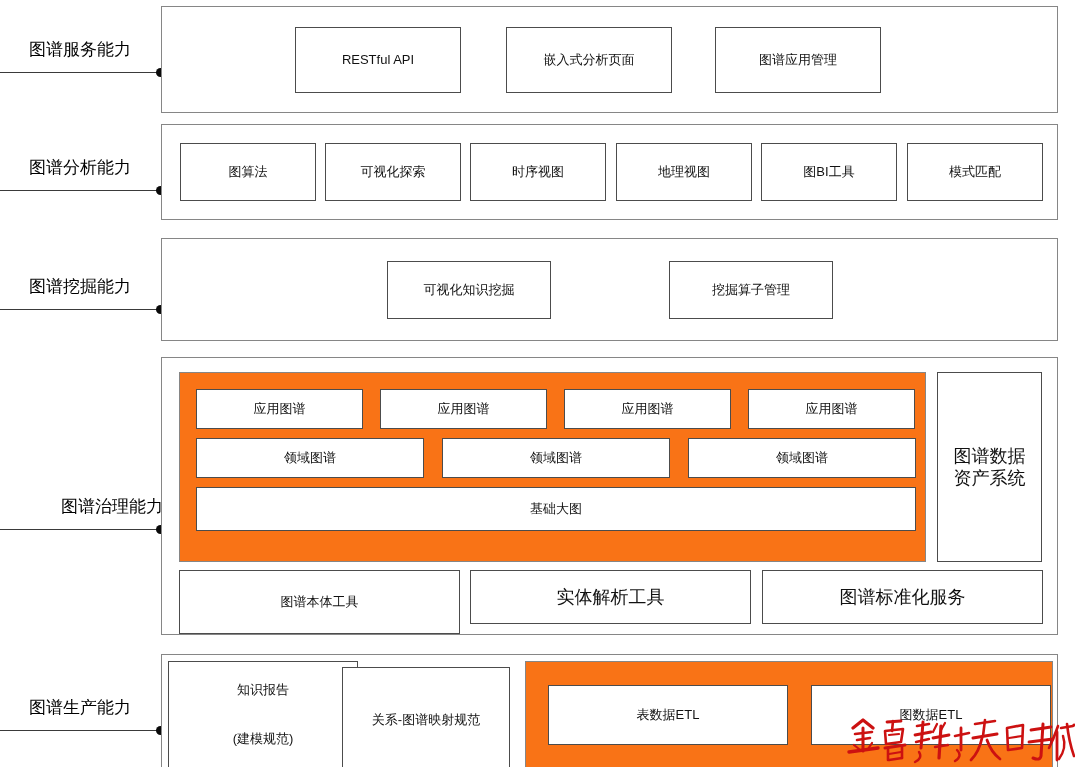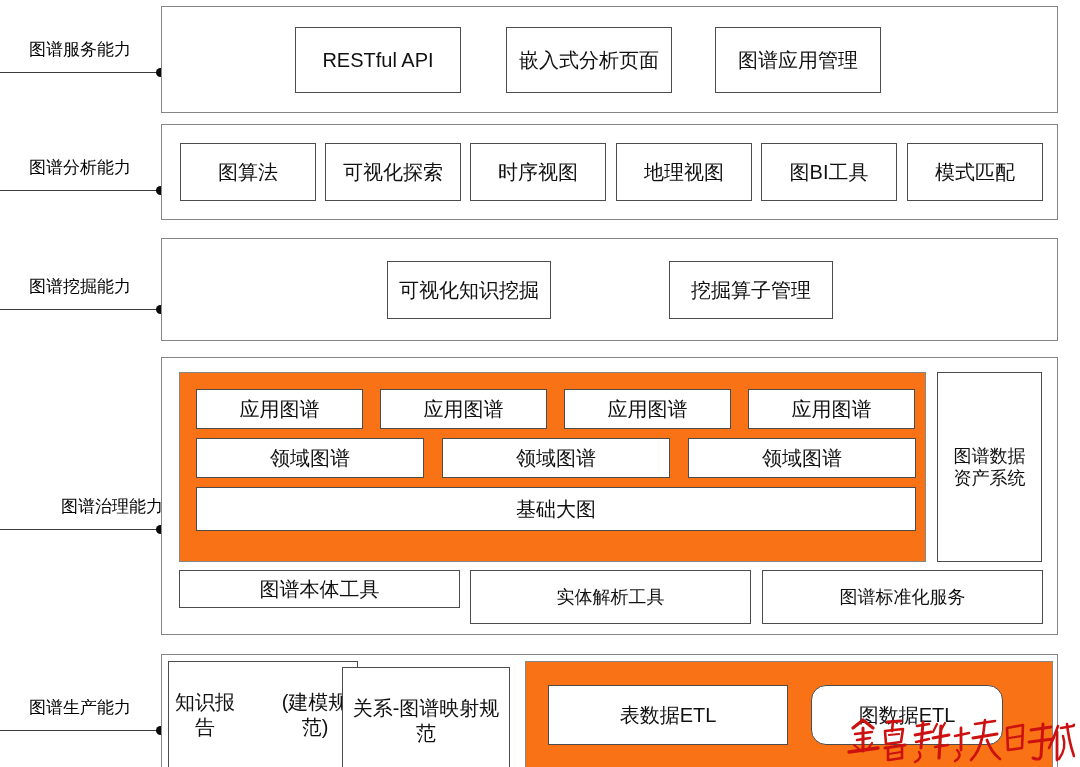--- a/index.html
+++ b/index.html
@@ -57,21 +57,21 @@
   }
 
   .box {
     box-sizing: border-box;
     border: 1.6px solid #7b7b7b;
     background: #ffffff;
     display: flex;
     align-items: center;
     justify-content: center;
     text-align: center;
-    font-size: 20px;
+    font-size: 13px;
     line-height: 1.25;
     color: #111111;
   }
   .box.dark { border-color: #4c4c4c; }
 
   
   .abs { position: absolute; }
 
   
   .inner-frame {
@@ -152,41 +152,41 @@
       <div class="box dark abs" style="left:508px; top:65px; width:228px; height:40px;">领域图谱</div>
 
       <div class="box dark abs" style="left:16px; top:114px; width:720px; height:44px;">基础大图</div>
     </div>
 
     <div class="box dark abs serif-box" style="left:775px; top:14px; width:105px; height:190px; flex-direction:column;">
       <span>图谱数据</span>
       <span>资产系统</span>
     </div>
 
-    <div class="box dark abs" style="left:17px; top:212px; width:281px; height:38px;">图谱本体工具</div>
+    <div class="box dark abs" style="left:17px; top:212px; width:281px; height:64px;">图谱本体工具</div>
     <div class="box dark abs serif-box" style="left:308px; top:212px; width:281px; height:54px;">实体解析工具</div>
     <div class="box dark abs serif-box" style="left:600px; top:212px; width:281px; height:54px;">图谱标准化服务</div>
   </div>
 
   <div class="row-label" style="top:698px;">图谱生产能力</div>
   <div class="connector" style="top:730px; width:162px;"></div>
   <div class="connector-dot" style="left:156px; top:726px;"></div>
 
   <div class="panel" style="top:654px; height:113px; border-bottom:none;">
 
-    <div class="box dark abs" style="left:6px; top:6px; width:190px; height:107px; flex-direction:row;gap:32px;">
+    <div class="box dark abs" style="left:6px; top:6px; width:190px; height:107px; flex-direction:column;gap:32px;">
       <span>知识报告</span>
       <span>(建模规范)</span>
     </div>
 
     <div class="box dark abs" style="left:180px; top:12px; width:168px; height:107px;">关系-图谱映射规范</div>
 
     <div class="inner-frame" style="left:363px; top:6px; width:528px; height:107px;">
       <div class="box dark abs" style="left:22px; top:23px; width:240px; height:60px;">表数据ETL</div>
-      <div class="box dark abs" style="left:285px; top:23px; width:192px; height:60px;border-radius:15px;">图数据ETL</div>
+      <div class="box dark abs" style="left:285px; top:23px; width:240px; height:60px;">图数据ETL</div>
     </div>
   </div>
 
   <div id="watermark">
     <svg width="230" height="46" viewBox="0 0 230 46" xmlns="http://www.w3.org/2000/svg" aria-hidden="true">
       <g fill="none" stroke="#cc1111" stroke-linecap="round" stroke-linejoin="round">
 
         <path d="M8 10 L18 2 L28 10" stroke-width="3.2"></path>
         <path d="M10 16 L27 14" stroke-width="2.6"></path>
         <path d="M12 22 L25 20" stroke-width="2.6"></path>

